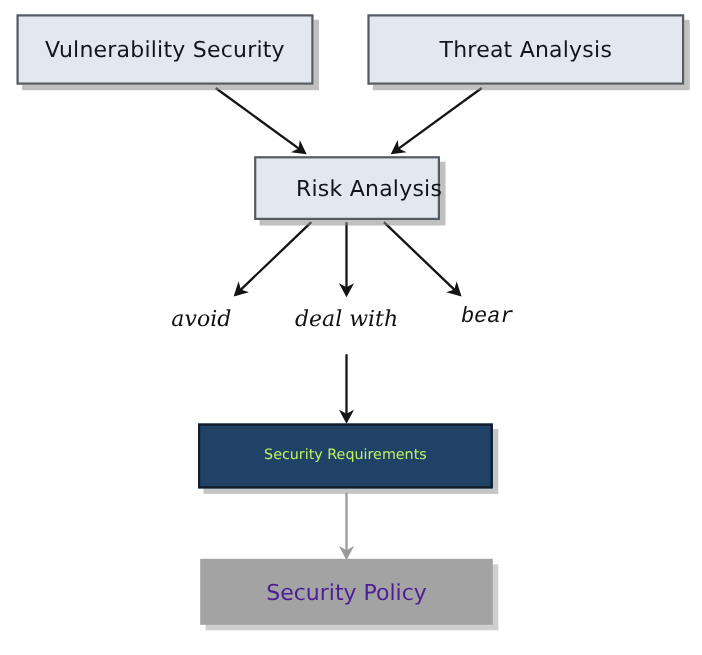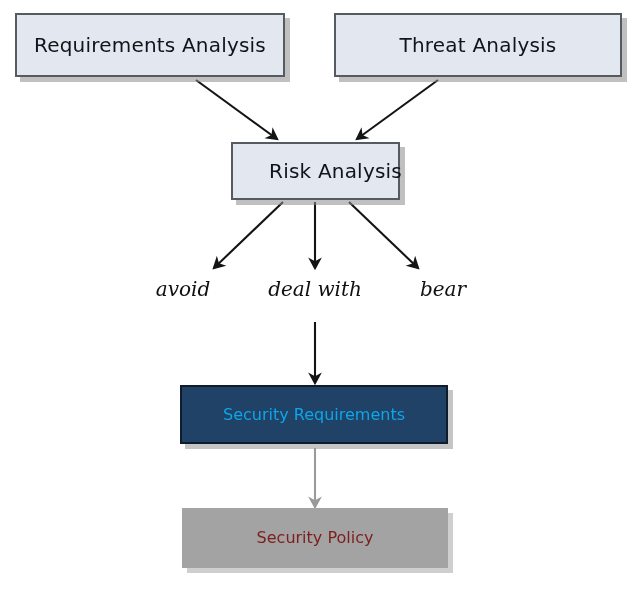--- a/index.html
+++ b/index.html
@@ -52,32 +52,32 @@
     font-family: "DejaVu Sans", sans-serif;
     letter-spacing: 0.2px;
   }
   
   .node.primary {
     background: #1f4266;
     border: 2px solid #101c29;
     box-shadow: 5px 5px 0 0 rgba(150,150,150,0.55);
   }
   .node.primary .node-label {
-    color: #0ea5e9;
-    font-size: 16px;
+    color: #bef264;
+    font-size: 13px;
   }
   
   .node.muted {
     background: #a3a3a3;
     border: none;
     box-shadow: 5px 5px 0 0 rgba(175,175,175,0.6);
   }
   .node.muted .node-label {
-    color: #7f1d1d;
-    font-size: 16px;
+    color: #4c1d95;
+    font-size: 20px;
   }
   
   .annotation {
     position: absolute;
     z-index: 3;
     font-family: "DejaVu Serif", serif;
     font-style: italic;
     font-size: 20px;
     color: #101010;
     white-space: nowrap;
@@ -86,21 +86,21 @@
 
   
   #node-vulnerability-analysis { left: 15px;  top: 13px;  width: 270px; height: 64px; }
   #node-threat-analysis        { left: 334px; top: 13px;  width: 288px; height: 64px; }
   #node-risk-analysis          { left: 231px; top: 142px; width: 169px; height: 58px; padding-left: 40px; }
   #node-security-requirements  { left: 180px; top: 385px; width: 268px; height: 59px; }
   #node-security-policy        { left: 182px; top: 508px; width: 266px; height: 60px; }
 
   #annotation-avoid     { left: 120px; top: 277px; width: 126px; }
   #annotation-deal-with { left: 250px; top: 277px; width: 130px; }
-  #annotation-bear      { left: 382px; top: 277px; width: 122px; }
+  #annotation-bear      { left: 382px; top: 277px; width: 122px; font-family: Liberation Mono, monospace; }
 </style>
 </head>
 <body>
 
 <div id="diagram">
 
   <svg id="edge-layer" viewBox="0 0 638 595" width="638" height="595" xmlns="http://www.w3.org/2000/svg">
     <defs>
       <marker id="arrow-dark" viewBox="0 0 12 12" refX="9.2" refY="6" markerWidth="7" markerHeight="7" orient="auto-start-reverse">
         <path d="M 0.6 0.4 L 11 6 L 0.6 11.6 L 3.6 6 Z" fill="#141414"></path>
@@ -119,21 +119,21 @@
     <line x1="315" y1="202" x2="315" y2="268" stroke="#141414" stroke-width="2.1" marker-end="url(#arrow-dark)"></line>
 
     <line x1="349" y1="202" x2="418" y2="268" stroke="#141414" stroke-width="2.1" marker-end="url(#arrow-dark)"></line>
 
     <line x1="315" y1="322" x2="315" y2="383" stroke="#141414" stroke-width="2.1" marker-end="url(#arrow-dark)"></line>
 
     <line x1="315" y1="448" x2="315" y2="507" stroke="#9a9a9a" stroke-width="2.1" marker-end="url(#arrow-muted)"></line>
   </svg>
 
   <div class="node process" id="node-vulnerability-analysis">
-    <span class="node-label">Requirements Analysis</span>
+    <span class="node-label">Vulnerability Security</span>
   </div>
 
   <div class="node process" id="node-threat-analysis">
     <span class="node-label">Threat Analysis</span>
   </div>
 
   <div class="node process" id="node-risk-analysis">
     <span class="node-label">Risk Analysis</span>
   </div>
 

